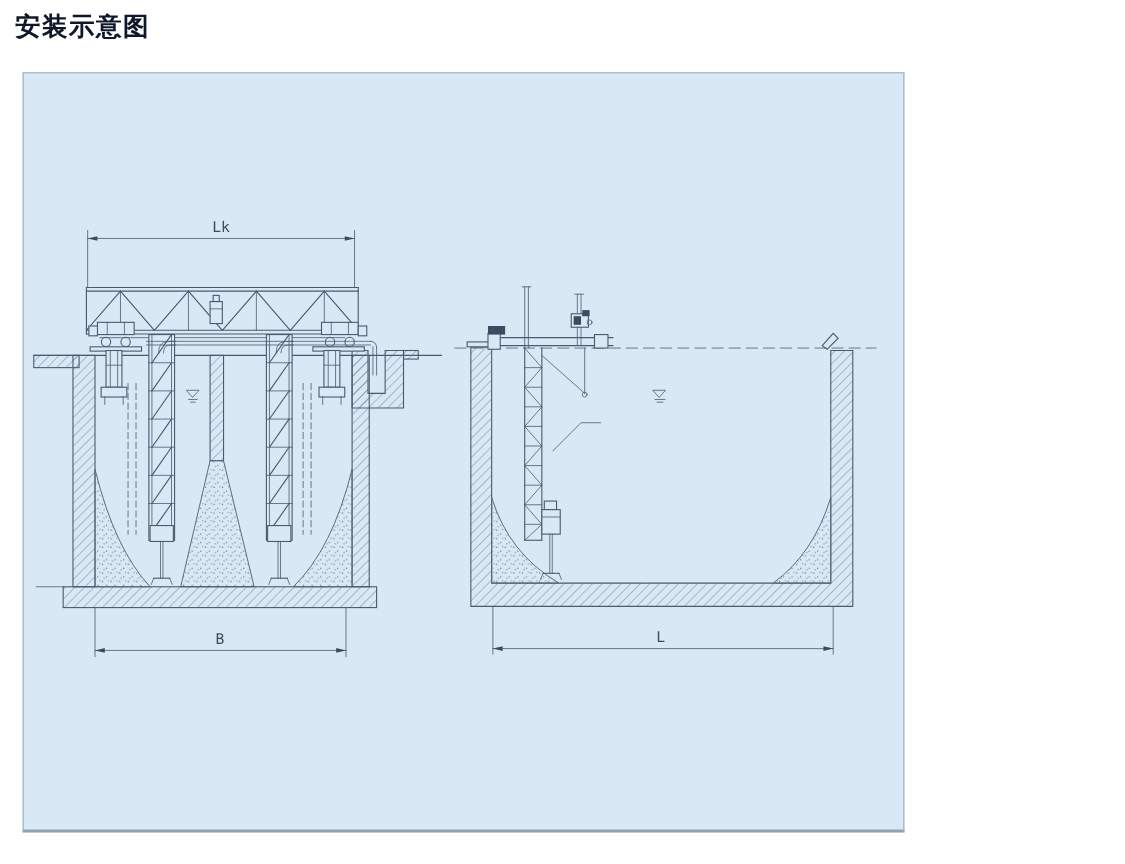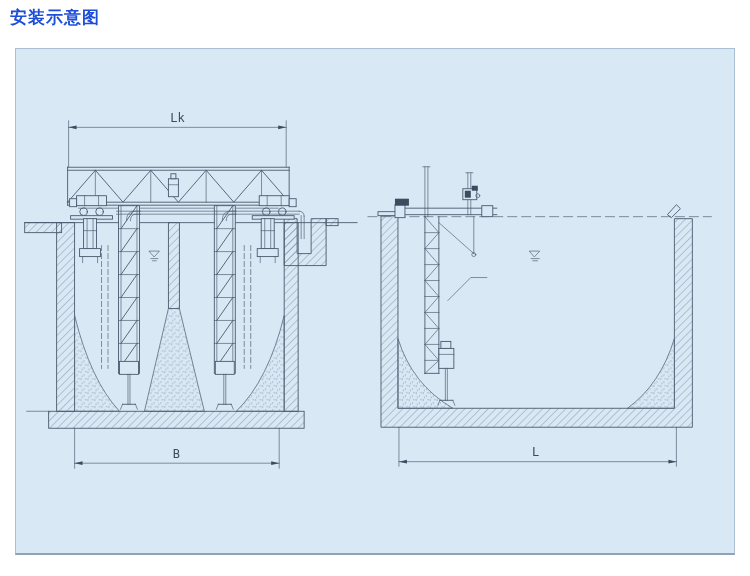--- a/index.html
+++ b/index.html
@@ -2,24 +2,24 @@
 <html><head>
 <meta charset="utf-8">
 <style>
   html,body{margin:0;padding:0;}
   body{
     width:750px;height:576px;position:relative;background:#ffffff;
     font-family:"Liberation Sans", sans-serif;overflow:hidden;
   }
   .title{
     position:absolute;left:10px;top:6px;
-    font-size:17px;font-weight:bold;color:#1d4ed8;letter-spacing:1px;
+    font-size:17px;font-weight:bold;color:#0f172a;letter-spacing:1px;
   }
   .panel{
-    position:absolute;left:15px;top:48px;width:720px;height:507px;
+    position:absolute;left:15px;top:48px;width:588px;height:507px;
     background:#d9e8f5;border:1px solid #aabfd2;border-bottom:2px solid #91a3b3;
     box-sizing:border-box;
   }
   svg{display:block;width:100%;height:100%;}
   .ln{stroke:#4a5a6e;stroke-width:0.9;fill:none;stroke-linecap:square;}
   .thin{stroke-width:0.65;}
   .dash{stroke-dasharray:5,3;}
   .raildash{stroke-dasharray:9,5;}
   .hatch{fill:url(#hatch);stroke:#4a5a6e;stroke-width:0.9;}
   .stip{fill:url(#stipple);stroke:#5a6b7e;stroke-width:0.8;}

